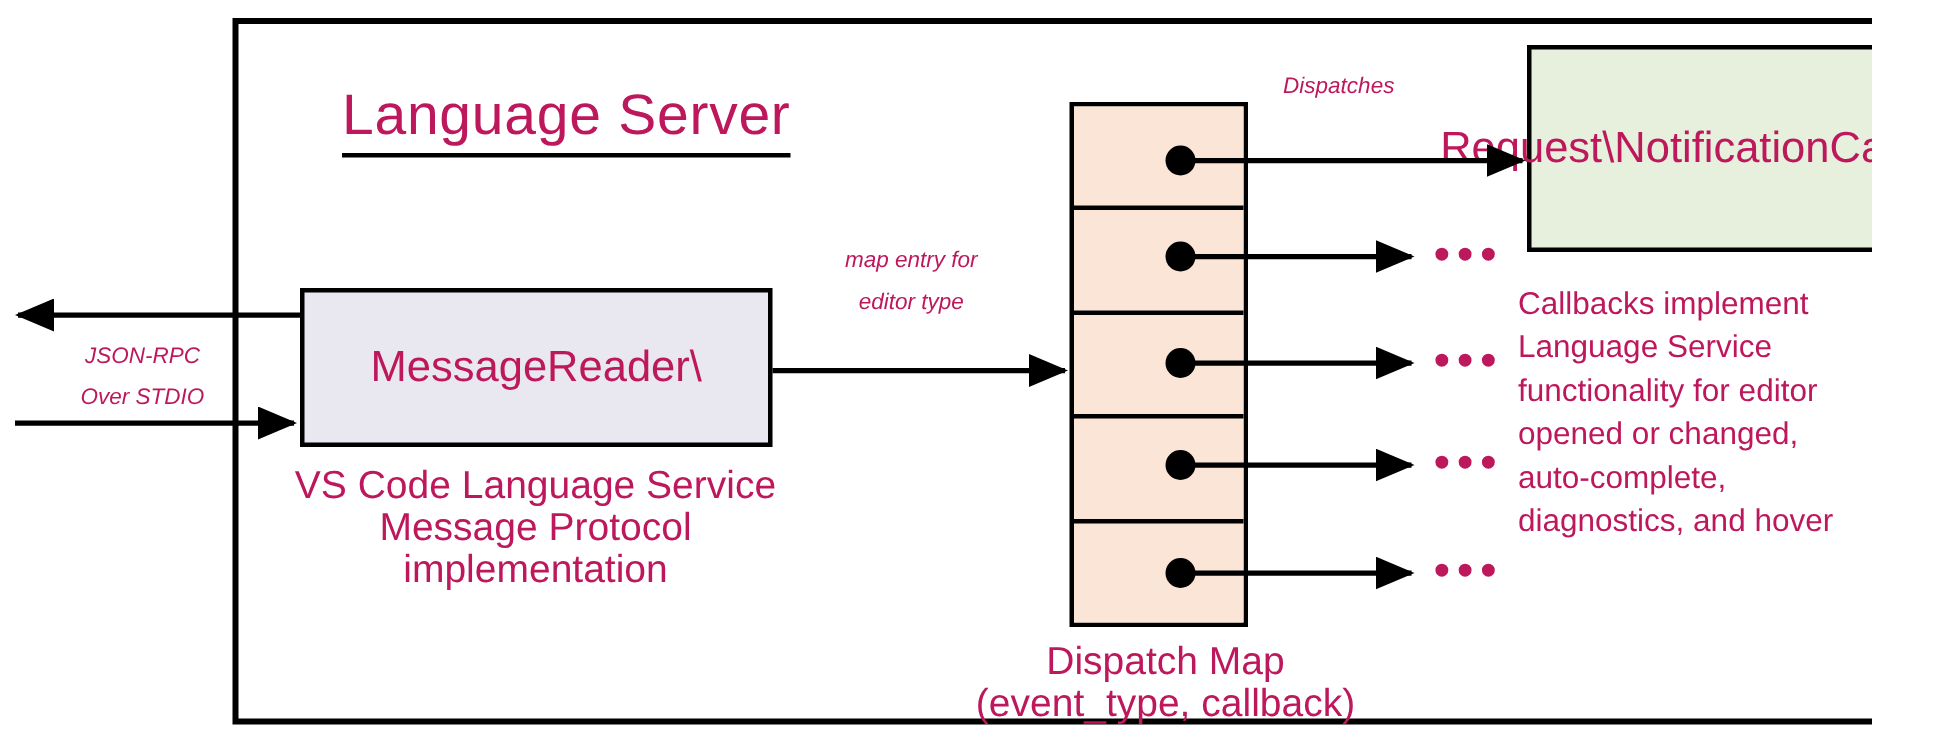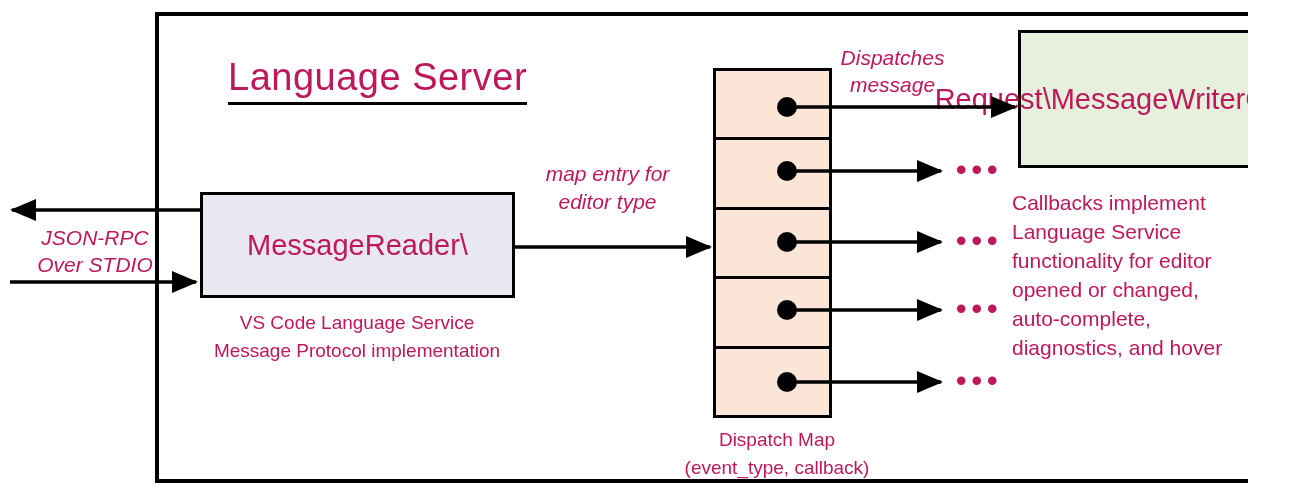--- a/index.html
+++ b/index.html
@@ -28,26 +28,26 @@
     left:200px; top:192px; width:315px; height:106px;
     background:var(--message-box-fill, #e9e8f0);
     font-size:29px; line-height:40px;
   }
   .callback-box {
     left:1018px; top:30px; width:255px; height:138px;
     background:var(--callback-box-fill, #e6f0dc);
     font-size:29px; line-height:37px;
   }
 
-  .caption { text-align:center; font-size:19px; line-height:28px; }
+  .caption { text-align:center; font-size:26px; line-height:28px; }
   .msg-caption { left:177px; top:309px; width:360px; }
   .dispatch-caption { left:647px; top:426px; width:260px; }
   .note { left:1012px; top:188px; width:272px; text-align:left; font-size:21px; line-height:29px; }
 
-  .flow-label { text-align:center; font-style:italic; font-size:21px; line-height:27px; }
+  .flow-label { text-align:center; font-style:italic; font-size:15px; line-height:27px; }
   .io-label { left:15px; top:224px; width:160px; }
   .lookup-label { left:505px; top:160px; width:205px; line-height:28px; }
   .dispatches-label { left:830px; top:44px; width:125px; }
 
   .dispatch-map {
     left:713px; top:68px; width:119px; height:350px;
     box-sizing:border-box; border:3px solid #000;
     display:flex; flex-direction:column;
   }
   .dispatch-cell { flex:1; background:var(--dispatch-cell-fill, #fbe5d6); border-top:3px solid #000; }
@@ -95,26 +95,25 @@
     <div class="dispatch-cell"></div>
     <div class="dispatch-cell"></div>
   </div>
   <div class="abs caption dispatch-caption">
     <div>Dispatch Map</div>
     <div>(event_type, callback)</div>
   </div>
 
   <div class="abs flow-label dispatches-label">
     <div>Dispatches</div>
-    <div>message</div>
   </div>
 
   <div class="abs node callback-box">
     <div>Request\</div>
-    <div>MessageWriter</div>
+    <div>Notification</div>
     <div>Callback</div>
   </div>
 
   <div class="abs note">
     <div>Callbacks implement</div>
     <div>Language Service</div>
     <div>functionality for editor</div>
     <div>opened or changed,</div>
     <div>auto-complete,</div>
     <div>diagnostics, and hover</div>

